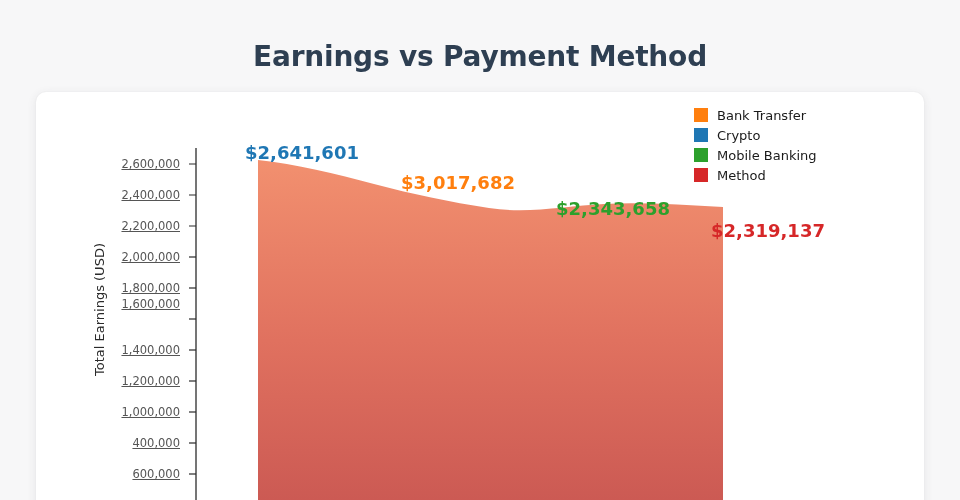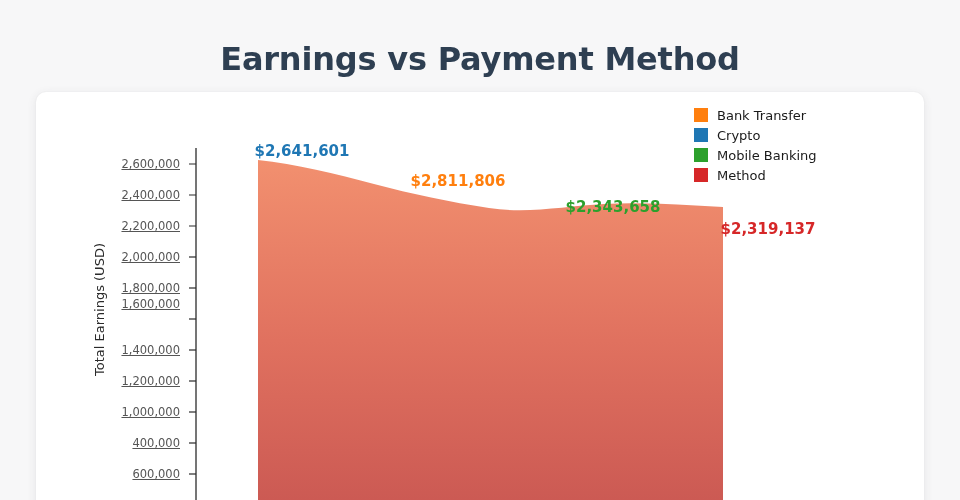--- a/index.html
+++ b/index.html
@@ -21,21 +21,21 @@
     overflow: hidden;
   }
 
   
   .chart-title {
     position: absolute;
     left: 0;
     top: 40px;
     width: 960px;
     text-align: center;
-    font-size: 32px;
+    font-size: 28px;
     font-weight: bold;
     color: #2e3f52;
     letter-spacing: -0.2px;
     white-space: nowrap;
   }
 
   
   .card {
     position: absolute;
     left: 36px;
@@ -121,21 +121,21 @@
   }
   .legend-text {
     font-size: 13px;
     color: #1a1a1a;
     white-space: nowrap;
   }
 
   
   .dlabel {
     position: absolute;
-    font-size: 15px;
+    font-size: 18px;
     font-weight: bold;
     white-space: nowrap;
     transform: translateX(-50%);
   }
 </style>
 </head>
 <body>
 
 <div class="viewport">
 
@@ -191,21 +191,21 @@
         <div class="ytick" style="top:320px">1,000,000</div>
         <div class="ytick" style="top:351px">400,000</div>
         <div class="ytick" style="top:382px">600,000</div>
         <div class="ytick" style="top:413px">400,000</div>
 
       </div>
 
       <div class="ylabel">Total Earnings (USD)</div>
 
       <div class="dlabel" style="left:266px; top:50px;  color:#1f77b4;">$2,641,601</div>
-      <div class="dlabel" style="left:422px; top:80px;  color:#ff7f0e;">$2,811,806</div>
+      <div class="dlabel" style="left:422px; top:80px;  color:#ff7f0e;">$3,017,682</div>
       <div class="dlabel" style="left:577px; top:106px; color:#2ca02c;">$2,343,658</div>
       <div class="dlabel" style="left:732px; top:128px; color:#d62728;">$2,319,137</div>
 
       <div class="legend">
         <div class="legend-row">
           <span class="legend-swatch" style="background:#ff7f0e"></span>
           <span class="legend-text">Bank Transfer</span>
         </div>
         <div class="legend-row">
           <span class="legend-swatch" style="background:#1f77b4"></span>

